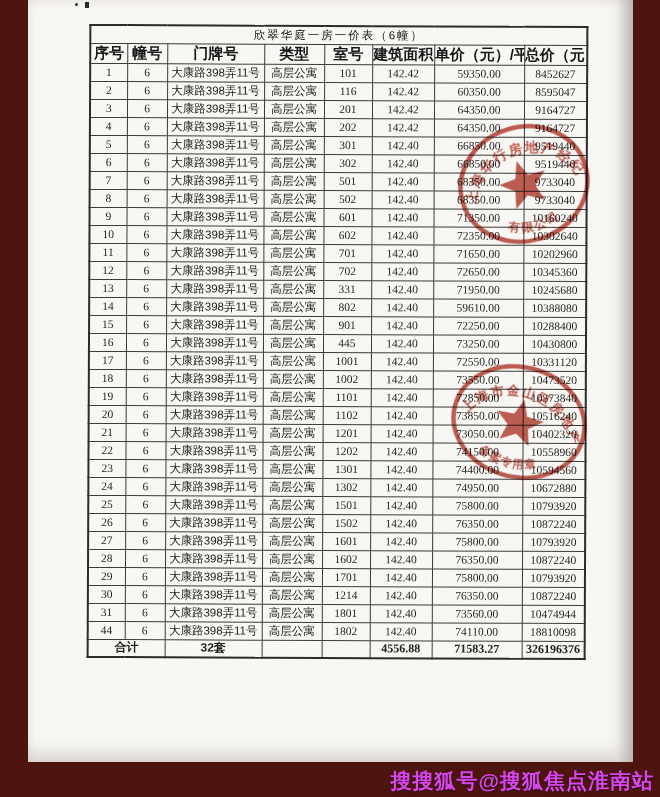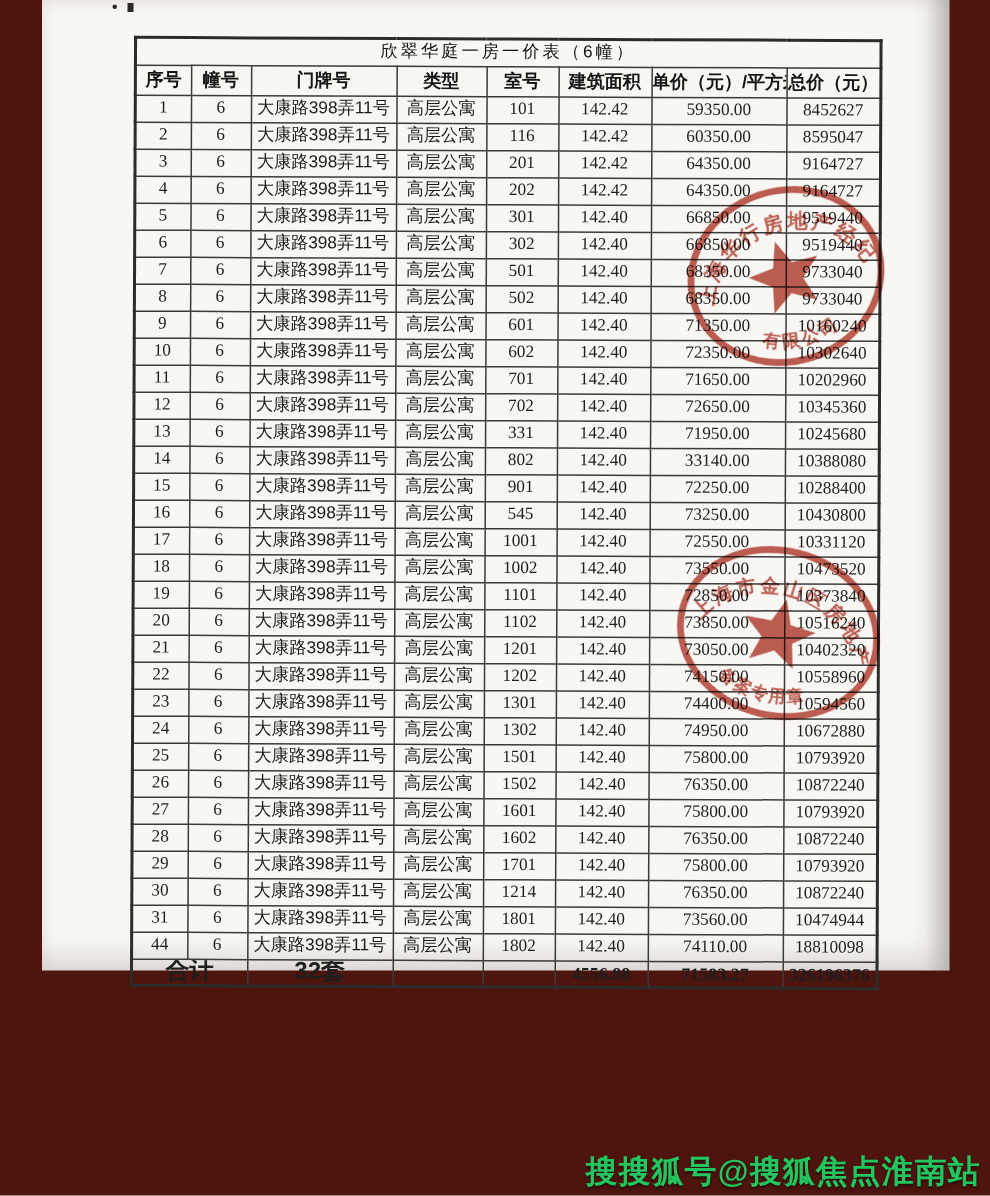--- a/index.html
+++ b/index.html
@@ -4,21 +4,21 @@
 <style>
   * { margin:0; padding:0; box-sizing:border-box; }
   html,body { width:660px; height:797px; overflow:hidden; }
   body {
     position:relative;
     background:#4e150e;
     font-family:"Liberation Sans","DejaVu Sans",sans-serif;
   }
   
   .page {
-    position:absolute; left:28px; top:0; width:605px; height:647px;
+    position:absolute; left:28px; top:0; width:605px; height:762px;
     background:#f8f7f3;
     box-shadow: inset -10px -8px 18px rgba(70,55,45,.18), inset 2px 2px 8px rgba(70,55,45,.06);
   }
   .page::after {
     content:""; position:absolute; top:0; right:0; width:16px; height:100%;
     background:linear-gradient(to right, rgba(0,0,0,0), rgba(0,0,0,.14));
   }
   .speck { position:absolute; background:#2a2a2a; }
   .speck.s1 { left:47px; top:3px; width:3px; height:3px; border-radius:50%; }
   .speck.s2 { left:57px; top:2px; width:4px; height:6px; }
@@ -36,51 +36,51 @@
     height:18px; line-height:1.05;
     font-size:11.5px; font-weight:normal;
     overflow:hidden; white-space:nowrap;
   }
   table.price { border:2px solid #2c2c2c; }
   td.title-cell {
     height:23px; font-size:15px; font-weight:bold; letter-spacing:2px;
     font-family:"Liberation Sans","DejaVu Sans",sans-serif; color:#141414;
   }
   tr.hdr th {
-    height:20px; font-weight:bold; font-size:12px; color:#161616;
+    height:20px; font-weight:bold; font-size:15px; color:#161616;
     font-family:"Liberation Sans","DejaVu Sans",sans-serif;
   }
   
   td.c0, td.c1, td.c4, td.c5, td.c6, td.c7, tr.total td.num {
     font-family:"Liberation Serif","DejaVu Serif",serif; font-size:12px;
   }
   td.c2, td.c3 {
     font-family:"Liberation Sans","DejaVu Sans",sans-serif;
     font-weight:bold; font-size:11px; color:#1a1a1a;
   }
   tr.total td { font-weight:bold; }
-  tr.total td.lab { font-family:"Liberation Sans","DejaVu Sans",sans-serif; font-size:16px; }
+  tr.total td.lab { font-family:"Liberation Sans","DejaVu Sans",sans-serif; font-size:12px; }
 
   col.w0{width:37px} col.w1{width:40px} col.w2{width:97px} col.w3{width:60px}
   col.w4{width:48px} col.w5{width:62px} col.w6{width:90px} col.w7{width:63px}
 
   
   .stamp {
     position:absolute; mix-blend-mode:multiply; opacity:.82;
     filter:blur(.5px); pointer-events:none;
   }
   .stamp svg { display:block; }
   .stamp.st1 { left:427px; top:122px; transform:rotate(-18deg); }
   .stamp.st2 { left:420px; top:362px; transform:rotate(14deg); }
 
   
   .watermark {
     position:absolute; right:6px; bottom:2px;
     font-size:21px; font-weight:bold; letter-spacing:1px;
-    color:#22c55e; text-shadow:0 1px 2px rgba(0,0,0,.55);
+    color:#d946ef; text-shadow:0 1px 2px rgba(0,0,0,.55);
     font-family:"Liberation Sans","DejaVu Sans",sans-serif;
   }
 </style>
 </head>
 <body>
 
 <div class="page">
   <span class="speck s1"></span>
   <span class="speck s2"></span>
 
@@ -239,39 +239,39 @@
           <td class="c6">71950.00</td>
           <td class="c7">10245680</td>
         </tr>
         <tr>
           <td class="c0">14</td>
           <td class="c1">6</td>
           <td class="c2">大康路398弄11号</td>
           <td class="c3">高层公寓</td>
           <td class="c4">802</td>
           <td class="c5">142.40</td>
-          <td class="c6">33140.00</td>
+          <td class="c6">59610.00</td>
           <td class="c7">10388080</td>
         </tr>
         <tr>
           <td class="c0">15</td>
           <td class="c1">6</td>
           <td class="c2">大康路398弄11号</td>
           <td class="c3">高层公寓</td>
           <td class="c4">901</td>
           <td class="c5">142.40</td>
           <td class="c6">72250.00</td>
           <td class="c7">10288400</td>
         </tr>
         <tr>
           <td class="c0">16</td>
           <td class="c1">6</td>
           <td class="c2">大康路398弄11号</td>
           <td class="c3">高层公寓</td>
-          <td class="c4">545</td>
+          <td class="c4">445</td>
           <td class="c5">142.40</td>
           <td class="c6">73250.00</td>
           <td class="c7">10430800</td>
         </tr>
         <tr>
           <td class="c0">17</td>
           <td class="c1">6</td>
           <td class="c2">大康路398弄11号</td>
           <td class="c3">高层公寓</td>
           <td class="c4">1001</td>

